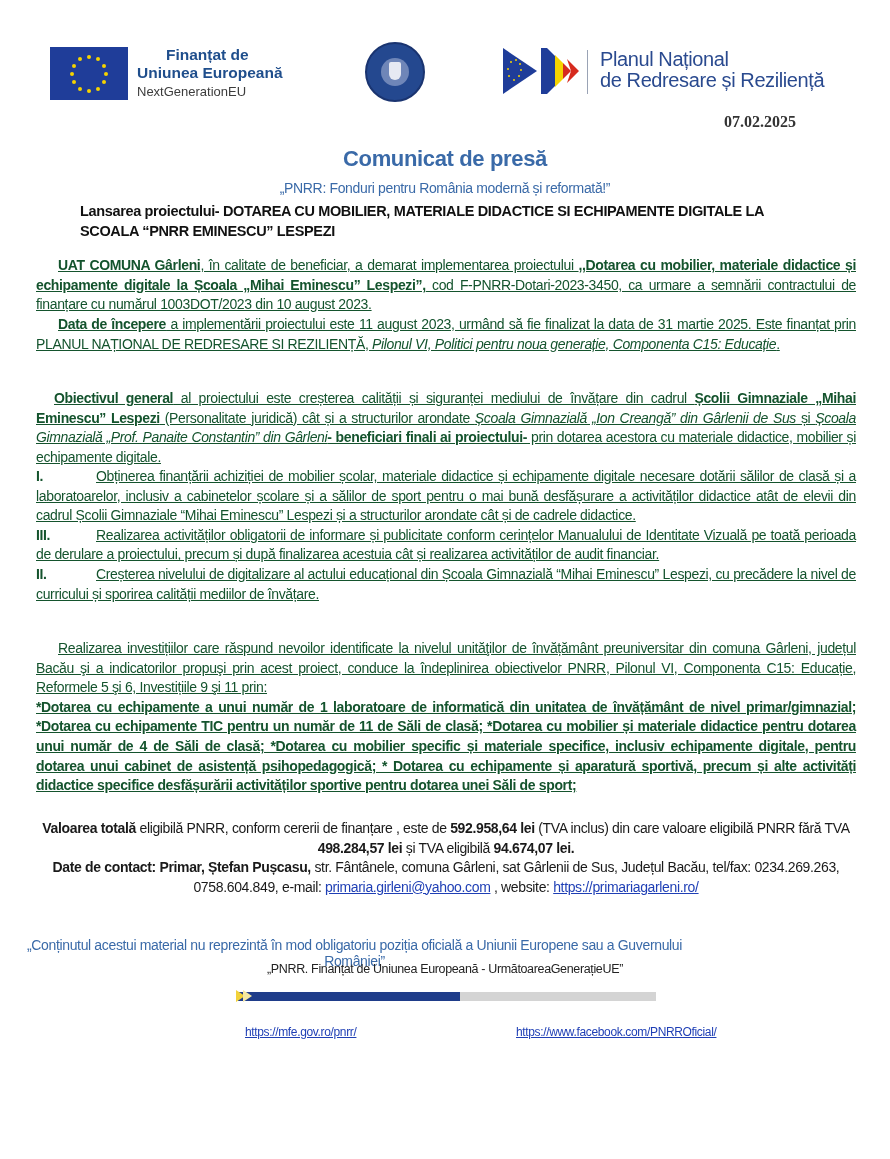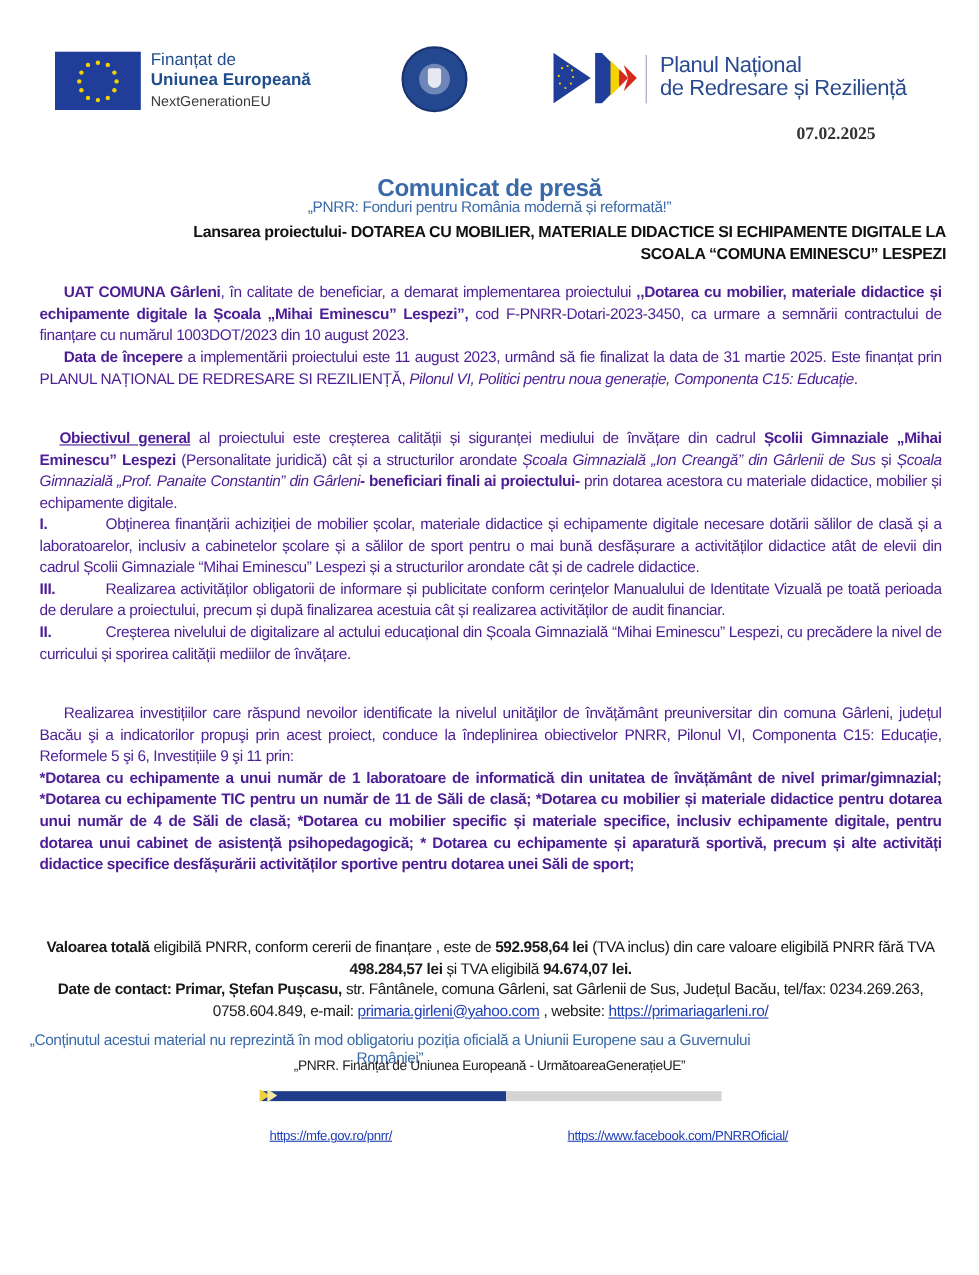--- a/index.html
+++ b/index.html
@@ -4,49 +4,49 @@
 <style>
   * { margin: 0; padding: 0; box-sizing: border-box; }
   html, body { width: 890px; height: 1159px; background: #ffffff; overflow: hidden; }
   body { position: relative; font-family: "Liberation Sans Narrow", "Liberation Sans", sans-serif; color: #1a1a1a; }
   .narrow { font-family: "Liberation Sans", sans-serif; letter-spacing: -0.35px; }
 
   
   .eu-flag { position: absolute; left: 50px; top: 47px; width: 78px; height: 53px; background: #1f3d99; }
   .eu-flag .star { position: absolute; width: 4px; height: 4px; background: #f5d300; border-radius: 50%; }
   .eu-text { position: absolute; left: 137px; top: 46px; color: #1f4e8c; font-family: "Liberation Sans", sans-serif; }
-  .eu-text .l1 { font-size: 15.5px; font-weight: normal; line-height: 18px; }
+  .eu-text .l1 { font-size: 15.5px; font-weight: bold; line-height: 18px; margin-left: 29px; }
   .eu-text .l2 { font-size: 15.5px; font-weight: bold; line-height: 18px; }
   .eu-text .l3 { font-size: 13px; color: #3c3c3c; line-height: 19px; }
 
   .gov-seal { position: absolute; left: 365px; top: 42px; width: 60px; height: 60px; border-radius: 50%; background: #24488f; border: 2px solid #1a3470; }
   .gov-seal .inner { position: absolute; left: 14px; top: 14px; width: 28px; height: 28px; border-radius: 50%; background: #6f86b8; }
   .gov-seal .crest { position: absolute; left: 22px; top: 18px; width: 12px; height: 18px; background: #e6e9f2; border-radius: 2px 2px 6px 6px; }
 
   .pnrr-logo { position: absolute; left: 503px; top: 48px; width: 84px; height: 46px; }
   .pnrr-divider { position: absolute; left: 587px; top: 50px; width: 1px; height: 44px; background: #9aa3b5; }
   .pnrr-text { position: absolute; left: 600px; top: 49px; color: #2a4a8f; font-family: "Liberation Sans", sans-serif; font-size: 20px; line-height: 21px; letter-spacing: -0.4px; }
 
   .date { position: absolute; left: 724px; top: 113px; font-family: "Liberation Serif", serif; font-weight: bold; font-size: 16px; color: #333; }
 
   
-  .title { position: absolute; left: 0; width: 890px; top: 146px; text-align: center; font-size: 22px; font-weight: bold; color: #3a6aa8; margin-top: 12px; }
+  .title { position: absolute; left: 0; width: 890px; top: 146px; text-align: center; font-size: 22px; font-weight: bold; color: #3a6aa8; }
   .subtitle { position: absolute; left: 0; width: 890px; top: 180px; text-align: center; font-size: 14px; color: #3a6aa8; }
-  .headline { position: absolute; left: 80px; width: 780px; top: 201px; text-align: right; font-size: 14.5px; font-weight: bold; line-height: 20px; color: #111; }
+  .headline { position: absolute; left: 80px; width: 780px; top: 201px; text-align: left; font-size: 14.5px; font-weight: bold; line-height: 20px; color: #111; }
 
-  .para { position: absolute; left: 36px; width: 820px; font-size: 14px; line-height: 19.6px; text-align: justify; color: #4c1d95; }
+  .para { position: absolute; left: 36px; width: 820px; font-size: 14px; line-height: 19.6px; text-align: justify; color: #14532d; text-decoration: underline; }
   .para b { font-weight: bold; }
   .para i { font-style: italic; }
   .indent { display: inline-block; width: 22px; }
   .u { text-decoration: underline; font-weight: bold; }
   .obj-item { position: relative; padding-left: 0; }
   .obj-num { display: inline-block; width: 60px; font-weight: bold; }
   a.link { color: #1f3fb5; text-decoration: underline; }
 
-  .center-block { position: absolute; left: 36px; width: 820px; text-align: center; font-size: 14px; line-height: 19.6px; color: #1a1a1a; margin-top: 32px; }
+  .center-block { position: absolute; left: 36px; width: 820px; text-align: center; font-size: 14px; line-height: 19.6px; color: #1a1a1a; }
 
   .disclaimer { position: absolute; left: 0; width: 709px; top: 937px; text-align: center; font-size: 14px; color: #3a6aa8; }
   .tagline { position: absolute; left: 0; width: 890px; top: 962px; text-align: center; font-size: 12.5px; color: #222; }
 
   .bar-track { position: absolute; left: 238px; top: 992px; width: 418px; height: 9px; background: #d4d4d4; }
   .bar-fill { position: absolute; left: 238px; top: 992px; width: 222px; height: 9px; background: #1f3d8a; }
   .bar-arrow { position: absolute; left: 236px; top: 990px; width: 0; height: 0; border-top: 6px solid transparent; border-bottom: 6px solid transparent; border-left: 9px solid #f2d23a; }
   .bar-arrow2 { position: absolute; left: 243px; top: 990px; width: 0; height: 0; border-top: 6px solid transparent; border-bottom: 6px solid transparent; border-left: 9px solid #f5e8a0; }
 
   .foot-link { position: absolute; top: 1025px; font-size: 12px; color: #1f3fb5; text-decoration: underline; padding-left: 36px; }
@@ -99,21 +99,21 @@
   <div>Planul Național</div>
   <div>de Redresare și Reziliență</div>
 </div>
 
 <div class="date">07.02.2025</div>
 
 <div class="title narrow">Comunicat de presă</div>
 <div class="subtitle narrow">„PNRR: Fonduri pentru România modernă și reformată!”</div>
 <div class="headline narrow">
   <div>Lansarea proiectului- DOTAREA CU MOBILIER, MATERIALE DIDACTICE SI ECHIPAMENTE DIGITALE LA</div>
-  <div>SCOALA “COMUNA EMINESCU” LESPEZI</div>
+  <div>SCOALA “PNRR EMINESCU” LESPEZI</div>
 </div>
 
 <div class="para narrow" style="top:256px">
   <span class="indent"></span><b>UAT COMUNA Gârleni</b><span>, în calitate de beneficiar, a demarat implementarea proiectului </span><b>,,Dotarea cu mobilier, materiale didactice și echipamente digitale la Școala „Mihai Eminescu” Lespezi”,</b><span> cod F-PNRR-Dotari-2023-3450, ca urmare a semnării contractului de finanțare cu numărul 1003DOT/2023 din 10 august 2023.</span>
 </div>
 
 <div class="para narrow" style="top:315px">
   <span class="indent"></span><b>Data de începere</b><span> a implementării proiectului este 11 august 2023, urmând să fie finalizat la data de 31 martie 2025. Este finanțat prin PLANUL NAȚIONAL DE REDRESARE SI REZILIENȚĂ, </span><i>Pilonul VI, Politici pentru noua generație, Componenta C15: Educație</i><span>.</span>
 </div>
 

